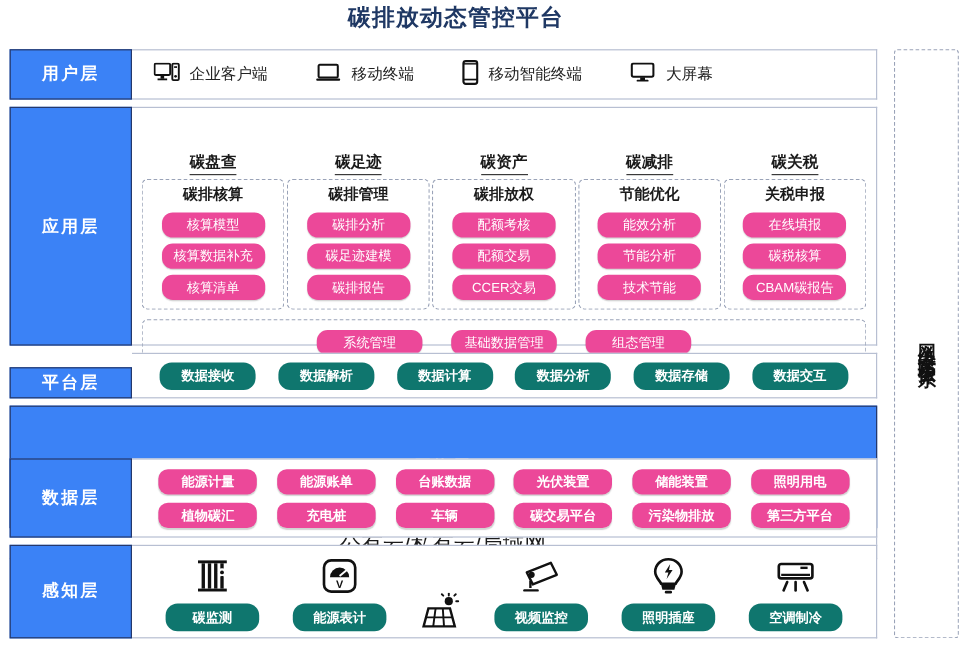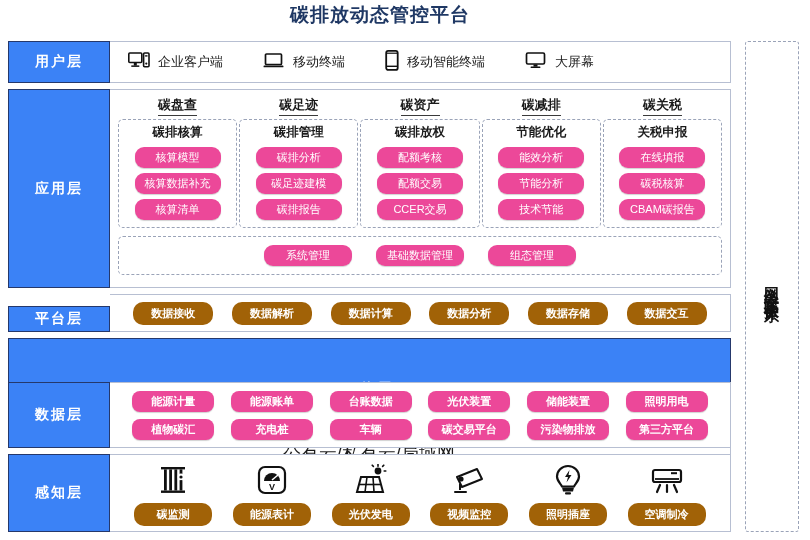--- a/index.html
+++ b/index.html
@@ -52,21 +52,21 @@
   #row-user .row-label{border:1px solid #25386b;}
   .user-items{display:flex;align-items:center;width:100%;padding-left:18px;box-sizing:border-box;}
   .user-item{display:flex;align-items:center;gap:8px;font-size:13px;color:#222;}
   .user-item + .user-item{margin-left:40px;}
   .ic{display:inline-block;}
 
   
   #row-app{left:8px;top:89px;width:723px;height:199px;}
   #row-app .row-label{border:1px solid #25386b;}
   #row-app .row-body{flex-direction:column;align-items:stretch;padding:6px 8px 8px 8px;}
-  .app-cols{display:flex;justify-content:space-between;gap:2px;}
+  .app-cols{display:flex;justify-content:space-between;gap:2px;margin-top:30px;}
   .app-col{flex:1;display:flex;flex-direction:column;align-items:center;}
   .app-col-title{
     font-size:13px;font-weight:bold;color:#1b1b1b;
     margin-bottom:3px;padding-bottom:1px;
     border-bottom:1.5px solid #3a3a3a;
   }
   .app-box{
     width:100%;
     border:1.2px dashed #9aa3b8;
     border-radius:5px;
@@ -93,21 +93,21 @@
     border-radius:5px;
     padding:8px 0;
     display:flex;justify-content:center;gap:24px;
   }
   .app-bottom .pill-navy{width:88px;font-size:11px;}
 
   
   #row-platform{left:8px;top:294px;width:723px;height:38px;}
   #row-platform .row-label{border:1px solid #25386b;margin-top:12px;}
   .pill-yellow{
-    background:#a16207;
+    background:#0f766e;
     color:#ffffff;
     font-size:11px;
     font-weight:bold;
     border-radius:10px;
     padding:4px 0;
     width:80px;
     text-align:center;
     box-sizing:border-box;
     white-space:nowrap;
   }
@@ -365,21 +365,20 @@
                 <line x1="30.2" y1="7" x2="31.8" y2="7"></line>
                 <line x1="28.6" y1="2.4" x2="29.8" y2="1.2"></line>
                 <line x1="19.4" y1="2.4" x2="18.2" y2="1.2"></line>
               </g>
               <path d="M7 13 L25 13 L29 28 L3 28 Z" fill="none" stroke="#111" stroke-width="2"></path>
               <line x1="5" y1="20.5" x2="27" y2="20.5" stroke="#111" stroke-width="1.6"></line>
               <line x1="13" y1="13" x2="11" y2="28" stroke="#111" stroke-width="1.6"></line>
               <line x1="19" y1="13" x2="20" y2="28" stroke="#111" stroke-width="1.6"></line>
             </svg>
           </div>
-          <div class="pill-yellow">光伏发电</div>
         </div>
 
         <div class="sense-item">
           <div class="sense-icon">
             <svg width="34" height="30" viewBox="0 0 34 30">
               <path d="M5 11 L25 3 L30 13 L10 21 Z" fill="none" stroke="#111" stroke-width="2" stroke-linejoin="round"></path>
               <path d="M8 18 L8 24" stroke="#111" stroke-width="2"></path>
               <path d="M3 26 L14 26" stroke="#111" stroke-width="2" stroke-linecap="round"></path>
               <circle cx="9" cy="13" r="2.6" fill="#111"></circle>
             </svg>

